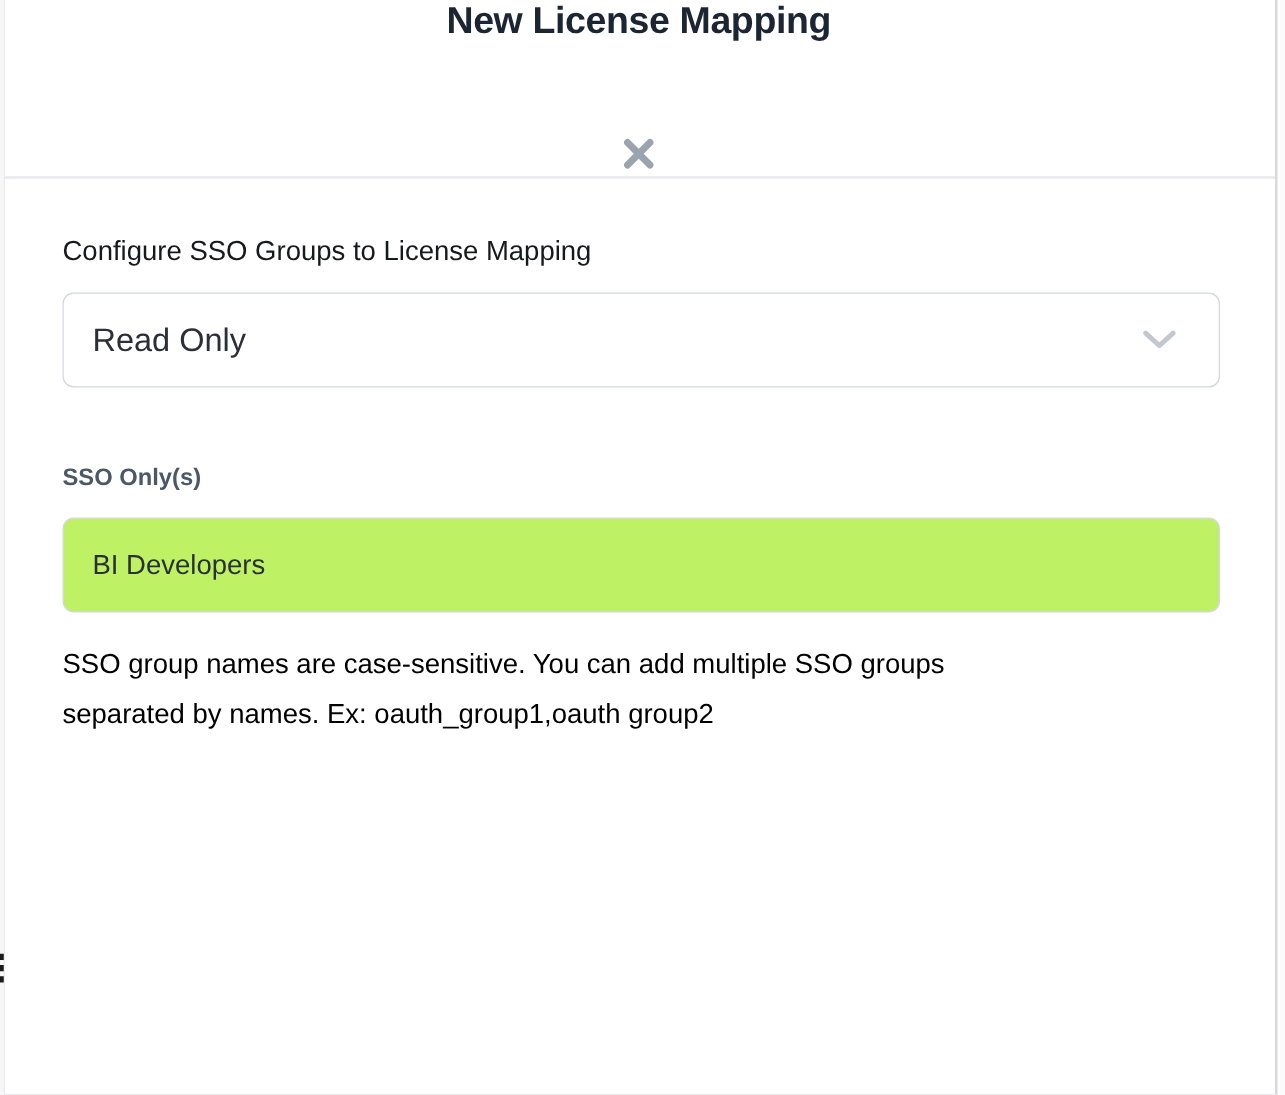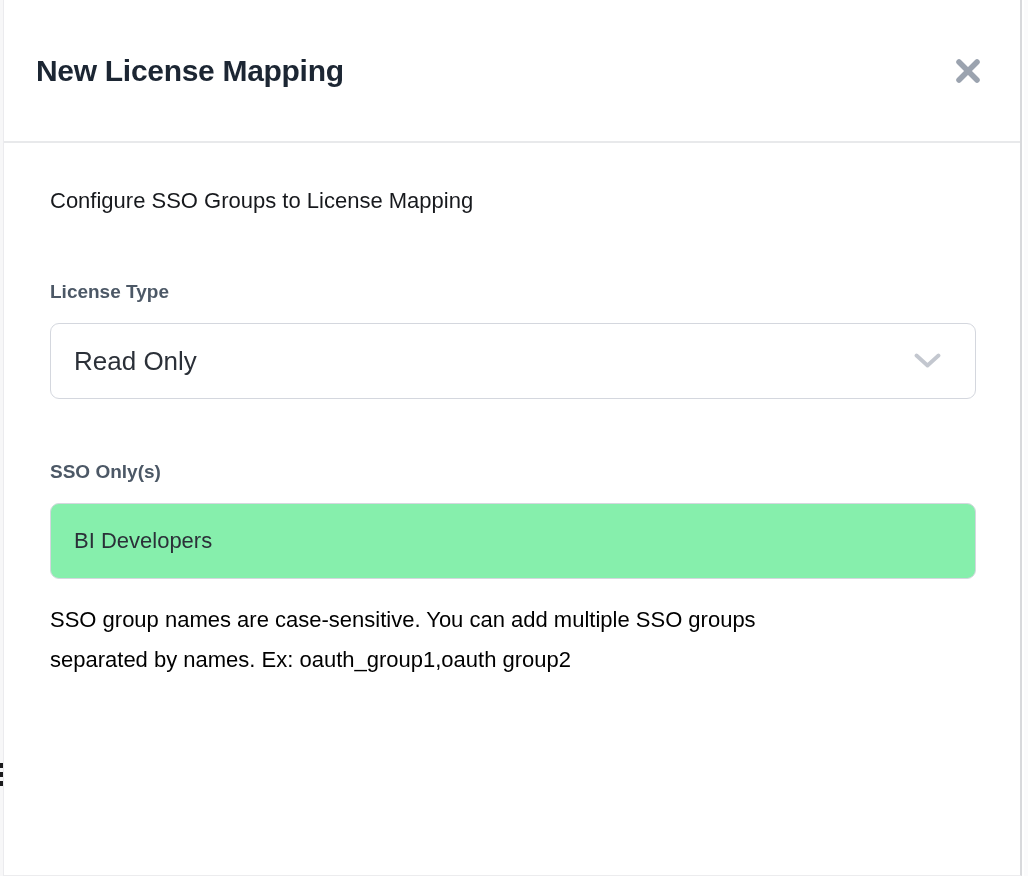--- a/index.html
+++ b/index.html
@@ -37,20 +37,21 @@
     background: #ffffff;
     border-right: 2px solid #d8d9dc;
     border-bottom: 1px solid #ececee;
   }
 
   .modal-header {
     height: 143px;
     display: flex; align-items: center; justify-content: space-between;
     padding: 0 34px 0 32px;
     border-bottom: 2px solid #e8e9eb;
+    flex-direction: column;
   }
   .modal-title {
     font-size: 30px; font-weight: bold; color: #1c2633;
     letter-spacing: -0.3px;
   }
   .close-btn {
     background: none; border: none; cursor: pointer;
     width: 36px; height: 36px;
     display: flex; align-items: center; justify-content: center;
   }
@@ -79,21 +80,21 @@
     cursor: pointer;
   }
   .select-box .select-value {
     font-size: 26px; color: #2b3038;
   }
 
   .text-input {
     margin-top: 20px;
     height: 76px; width: 100%;
     border: 1px solid #d4d7de; border-radius: 9px;
-    background: #86efac;
+    background: #bef264;
     padding: 0 23px;
     font-family: "Liberation Sans", "DejaVu Sans", sans-serif;
     font-size: 22px; color: #2b3038;
     outline: none;
   }
 
   .help-text {
     margin-top: 21px;
     font-size: 22px; line-height: 40px; color: #000000;
   }
@@ -119,21 +120,20 @@
           <line x1="22" y1="4" x2="4" y2="22" stroke="#9ba3af" stroke-width="5.5" stroke-linecap="round"></line>
         </svg>
       </span>
     </button>
   </div>
 
   <div class="modal-body">
 
     <div class="form-heading">Configure SSO Groups to License Mapping</div>
 
-    <label class="field-label label-license">License Type</label>
     <div class="select-box">
       <span class="select-value">Read Only</span>
       <span style="display:flex;">
         <svg width="27" height="16" viewBox="0 0 27 16">
           <polyline points="2.5,2.5 13.5,12.5 24.5,2.5" fill="none" stroke="#c3c7cf" stroke-width="3.8" stroke-linecap="round" stroke-linejoin="round"></polyline>
         </svg>
       </span>
     </div>
 
     <label class="field-label label-sso">SSO Only(s)</label>

